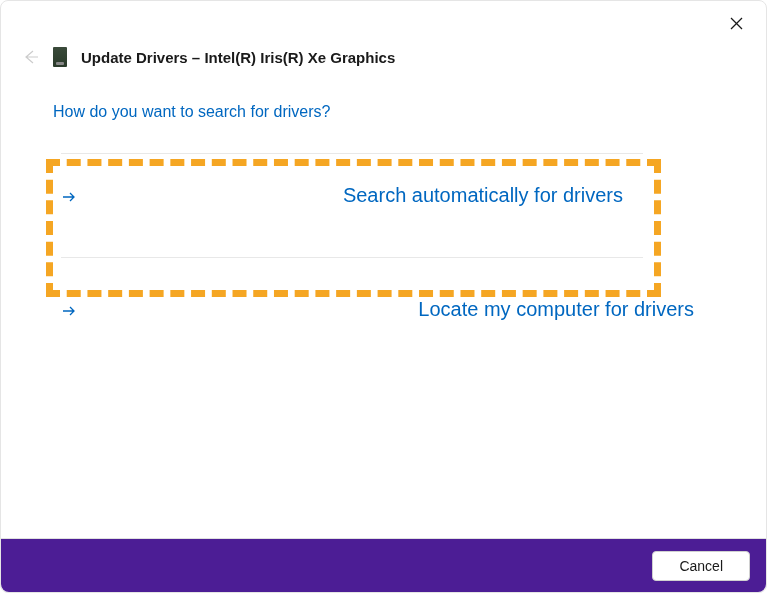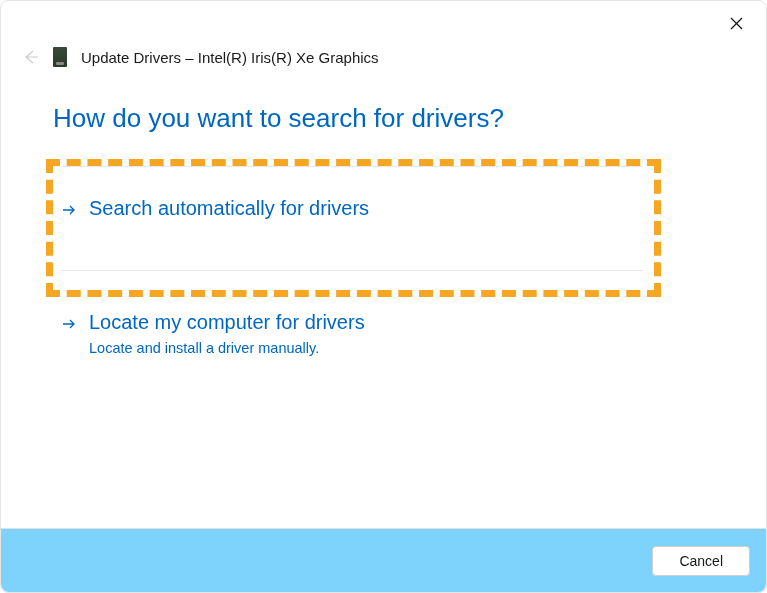--- a/index.html
+++ b/index.html
@@ -67,44 +67,45 @@
       bottom: 2px;
       left: 3px;
       right: 3px;
       height: 3px;
       background: #888;
       border-radius: 1px;
     }
     .window-title {
       font-size: 15px;
       color: #1a1a1a;
-      font-weight: 400;
+      font-weight: 700;
     }
     .content {
       flex: 1;
       padding: 36px 52px 0 52px;
     }
     .heading {
-      font-size: 26px;
+      font-size: 16px;
       color: #0067c0;
       font-weight: 400;
       margin-bottom: 32px;
     }
     .highlight-box {
       position: absolute;
       top: 158px;
       left: 45px;
       width: 615px;
       height: 138px;
       border: 7px dashed #f5a623;
       pointer-events: none;
       z-index: 5;
     }
     .option-container {
       margin-left: 8px;
+      text-align: right;
     }
     .option {
       display: flex;
       align-items: flex-start;
       padding: 24px 20px 24px 0;
       cursor: pointer;
       gap: 12px;
     }
     .option.first {
       padding-top: 30px;
@@ -137,22 +138,22 @@
       margin-bottom: 4px;
     }
     .option-desc {
       font-size: 14.5px;
       color: #0067c0;
       font-weight: 400;
       line-height: 1.45;
       padding-right: 20px;
     }
     .footer {
-      height: 64px;
-      background: #7dd3fc;
+      height: 54px;
+      background: #4c1d95;
       border-top: 1px solid #e0e0e0;
       display: flex;
       justify-content: flex-end;
       align-items: center;
       padding: 0 16px;
       border-radius: 0 0 8px 8px;
     }
     .cancel-btn {
       background: #fff;
       border: 1px solid #d0d0d0;
@@ -205,21 +206,20 @@
       </div>
 
       <div class="option second">
         <div class="arrow-icon">
           <svg width="14" height="14" viewBox="0 0 14 14">
             <path d="M1 7 L12 7 M8 3 L12 7 L8 11" stroke="#0067c0" stroke-width="1.3" fill="none"></path>
           </svg>
         </div>
         <div class="option-text">
           <div class="option-title">Locate my computer for drivers</div>
-          <div class="option-desc">Locate and install a driver manually.</div>
         </div>
       </div>
 
     </div>
   </div>
 
   <div class="highlight-box"></div>
 
   <div class="footer">
     <button class="cancel-btn">Cancel</button>

